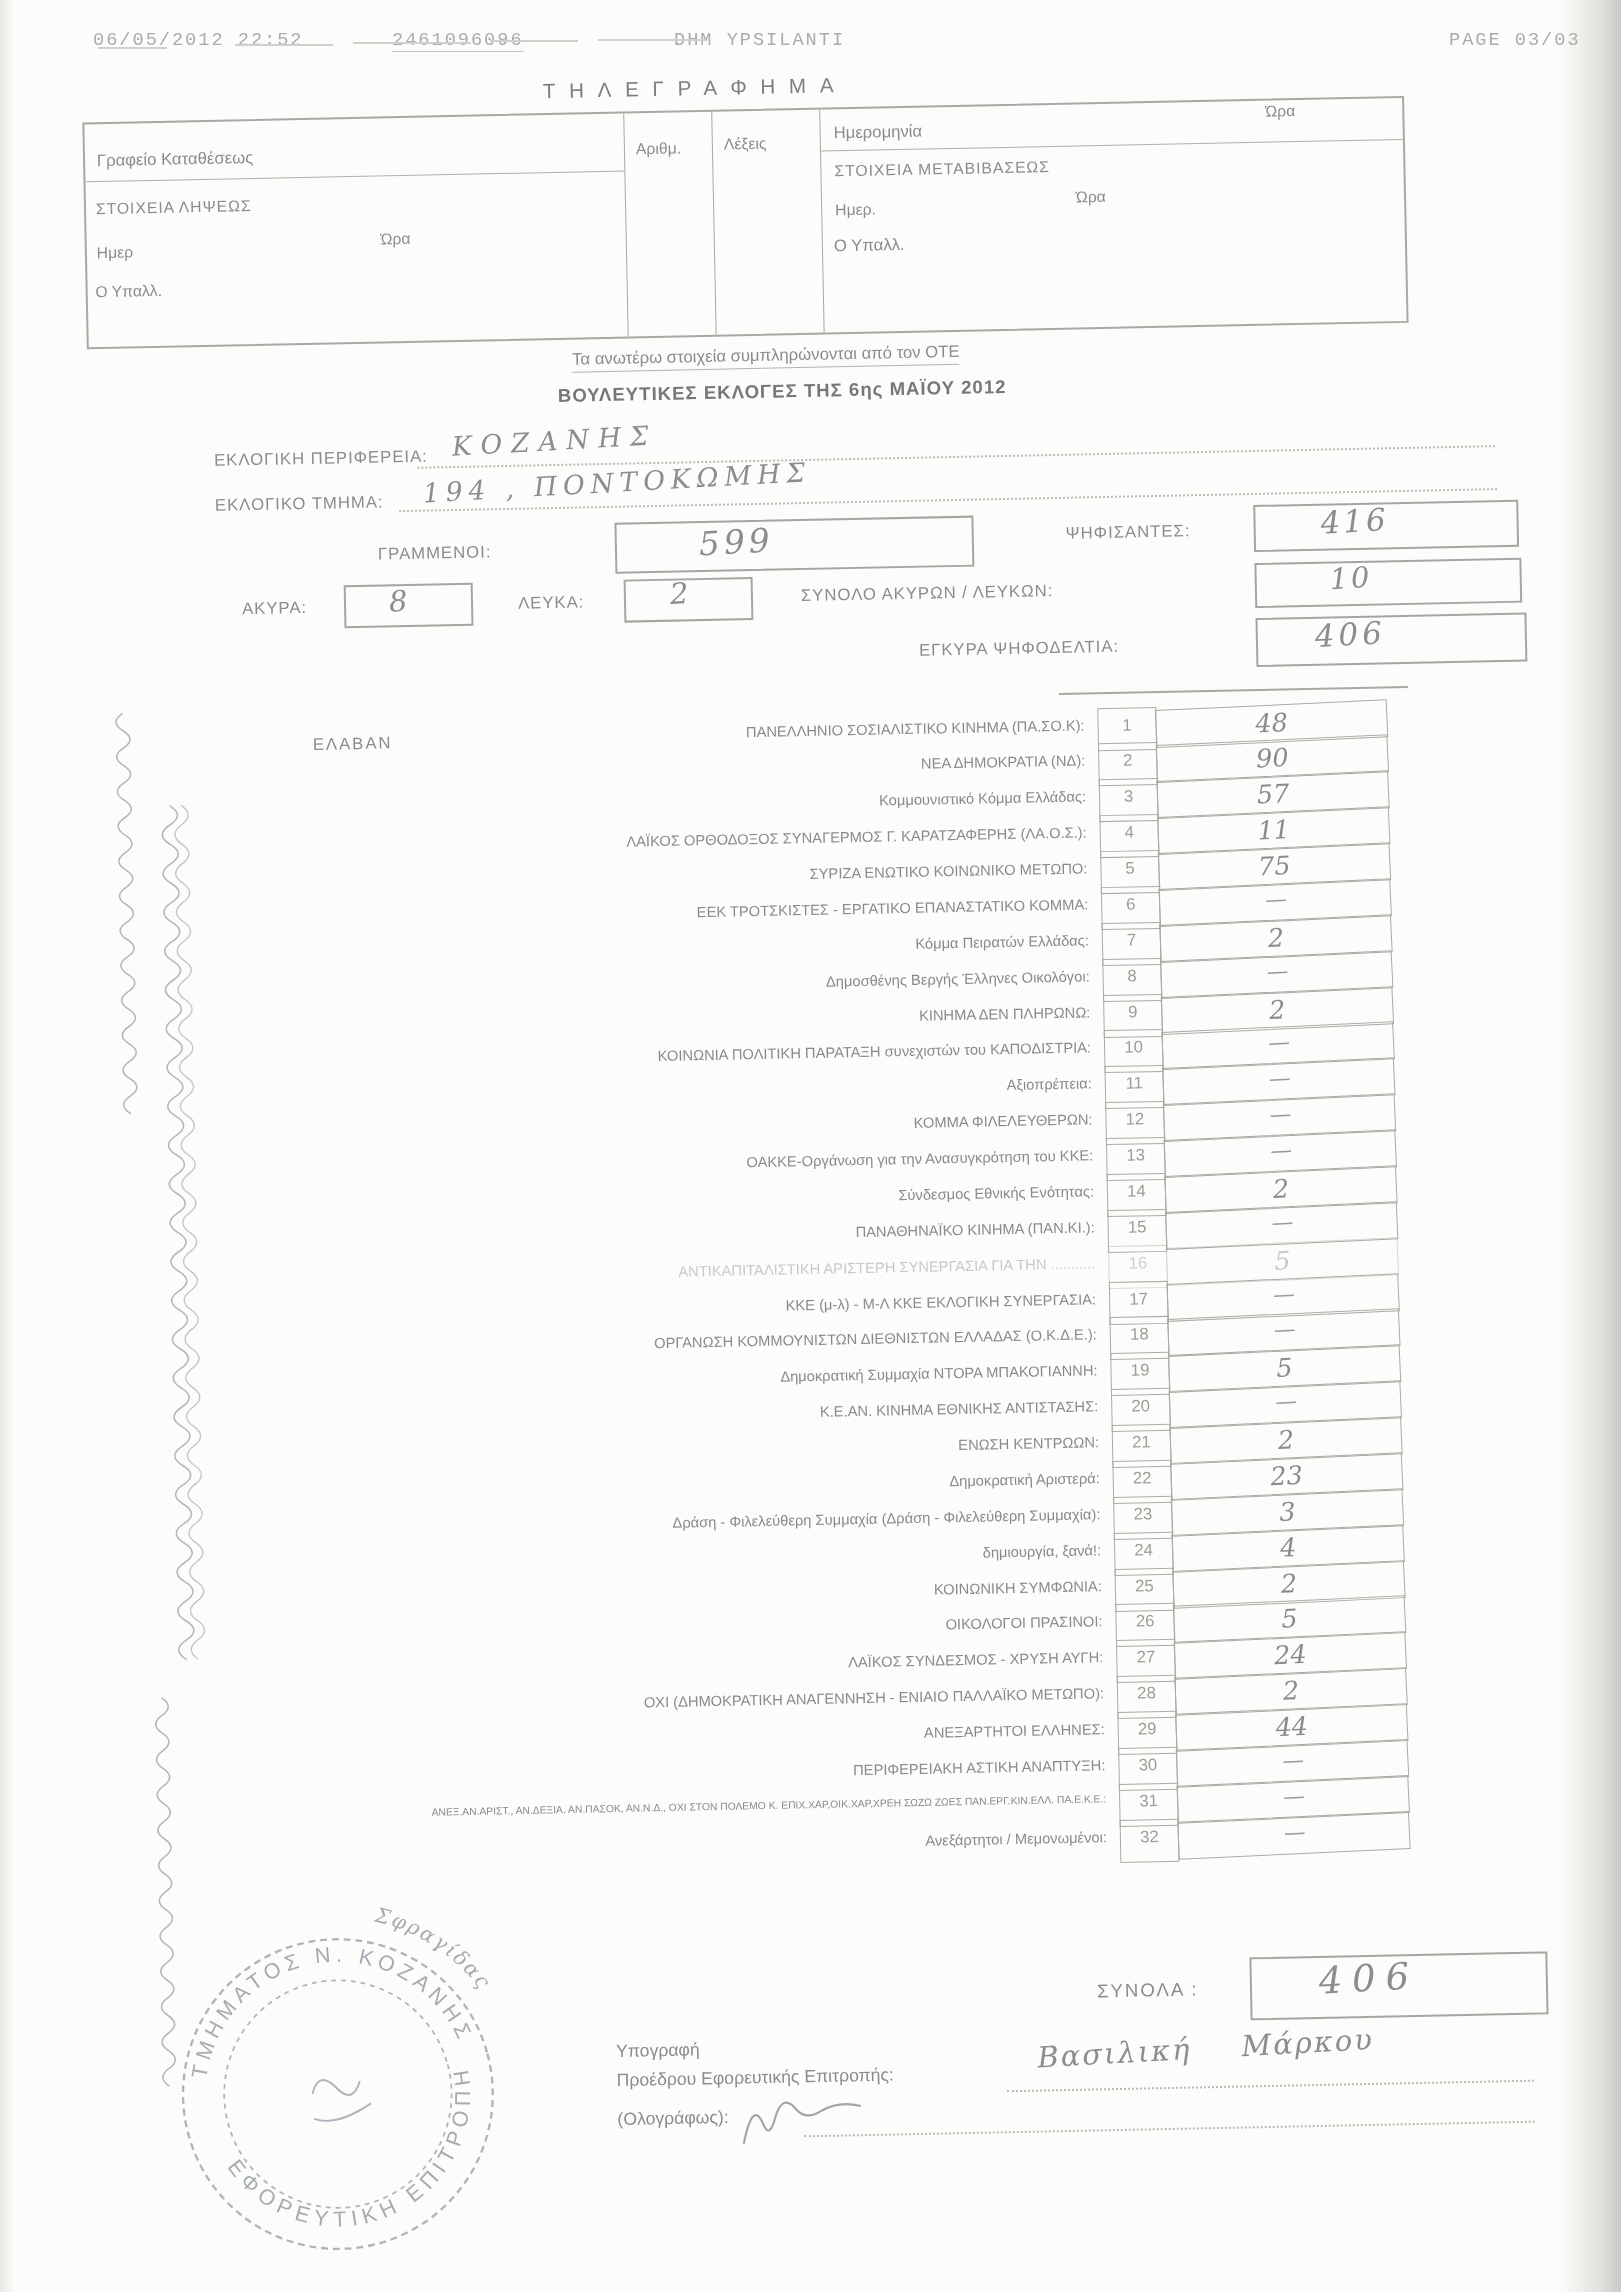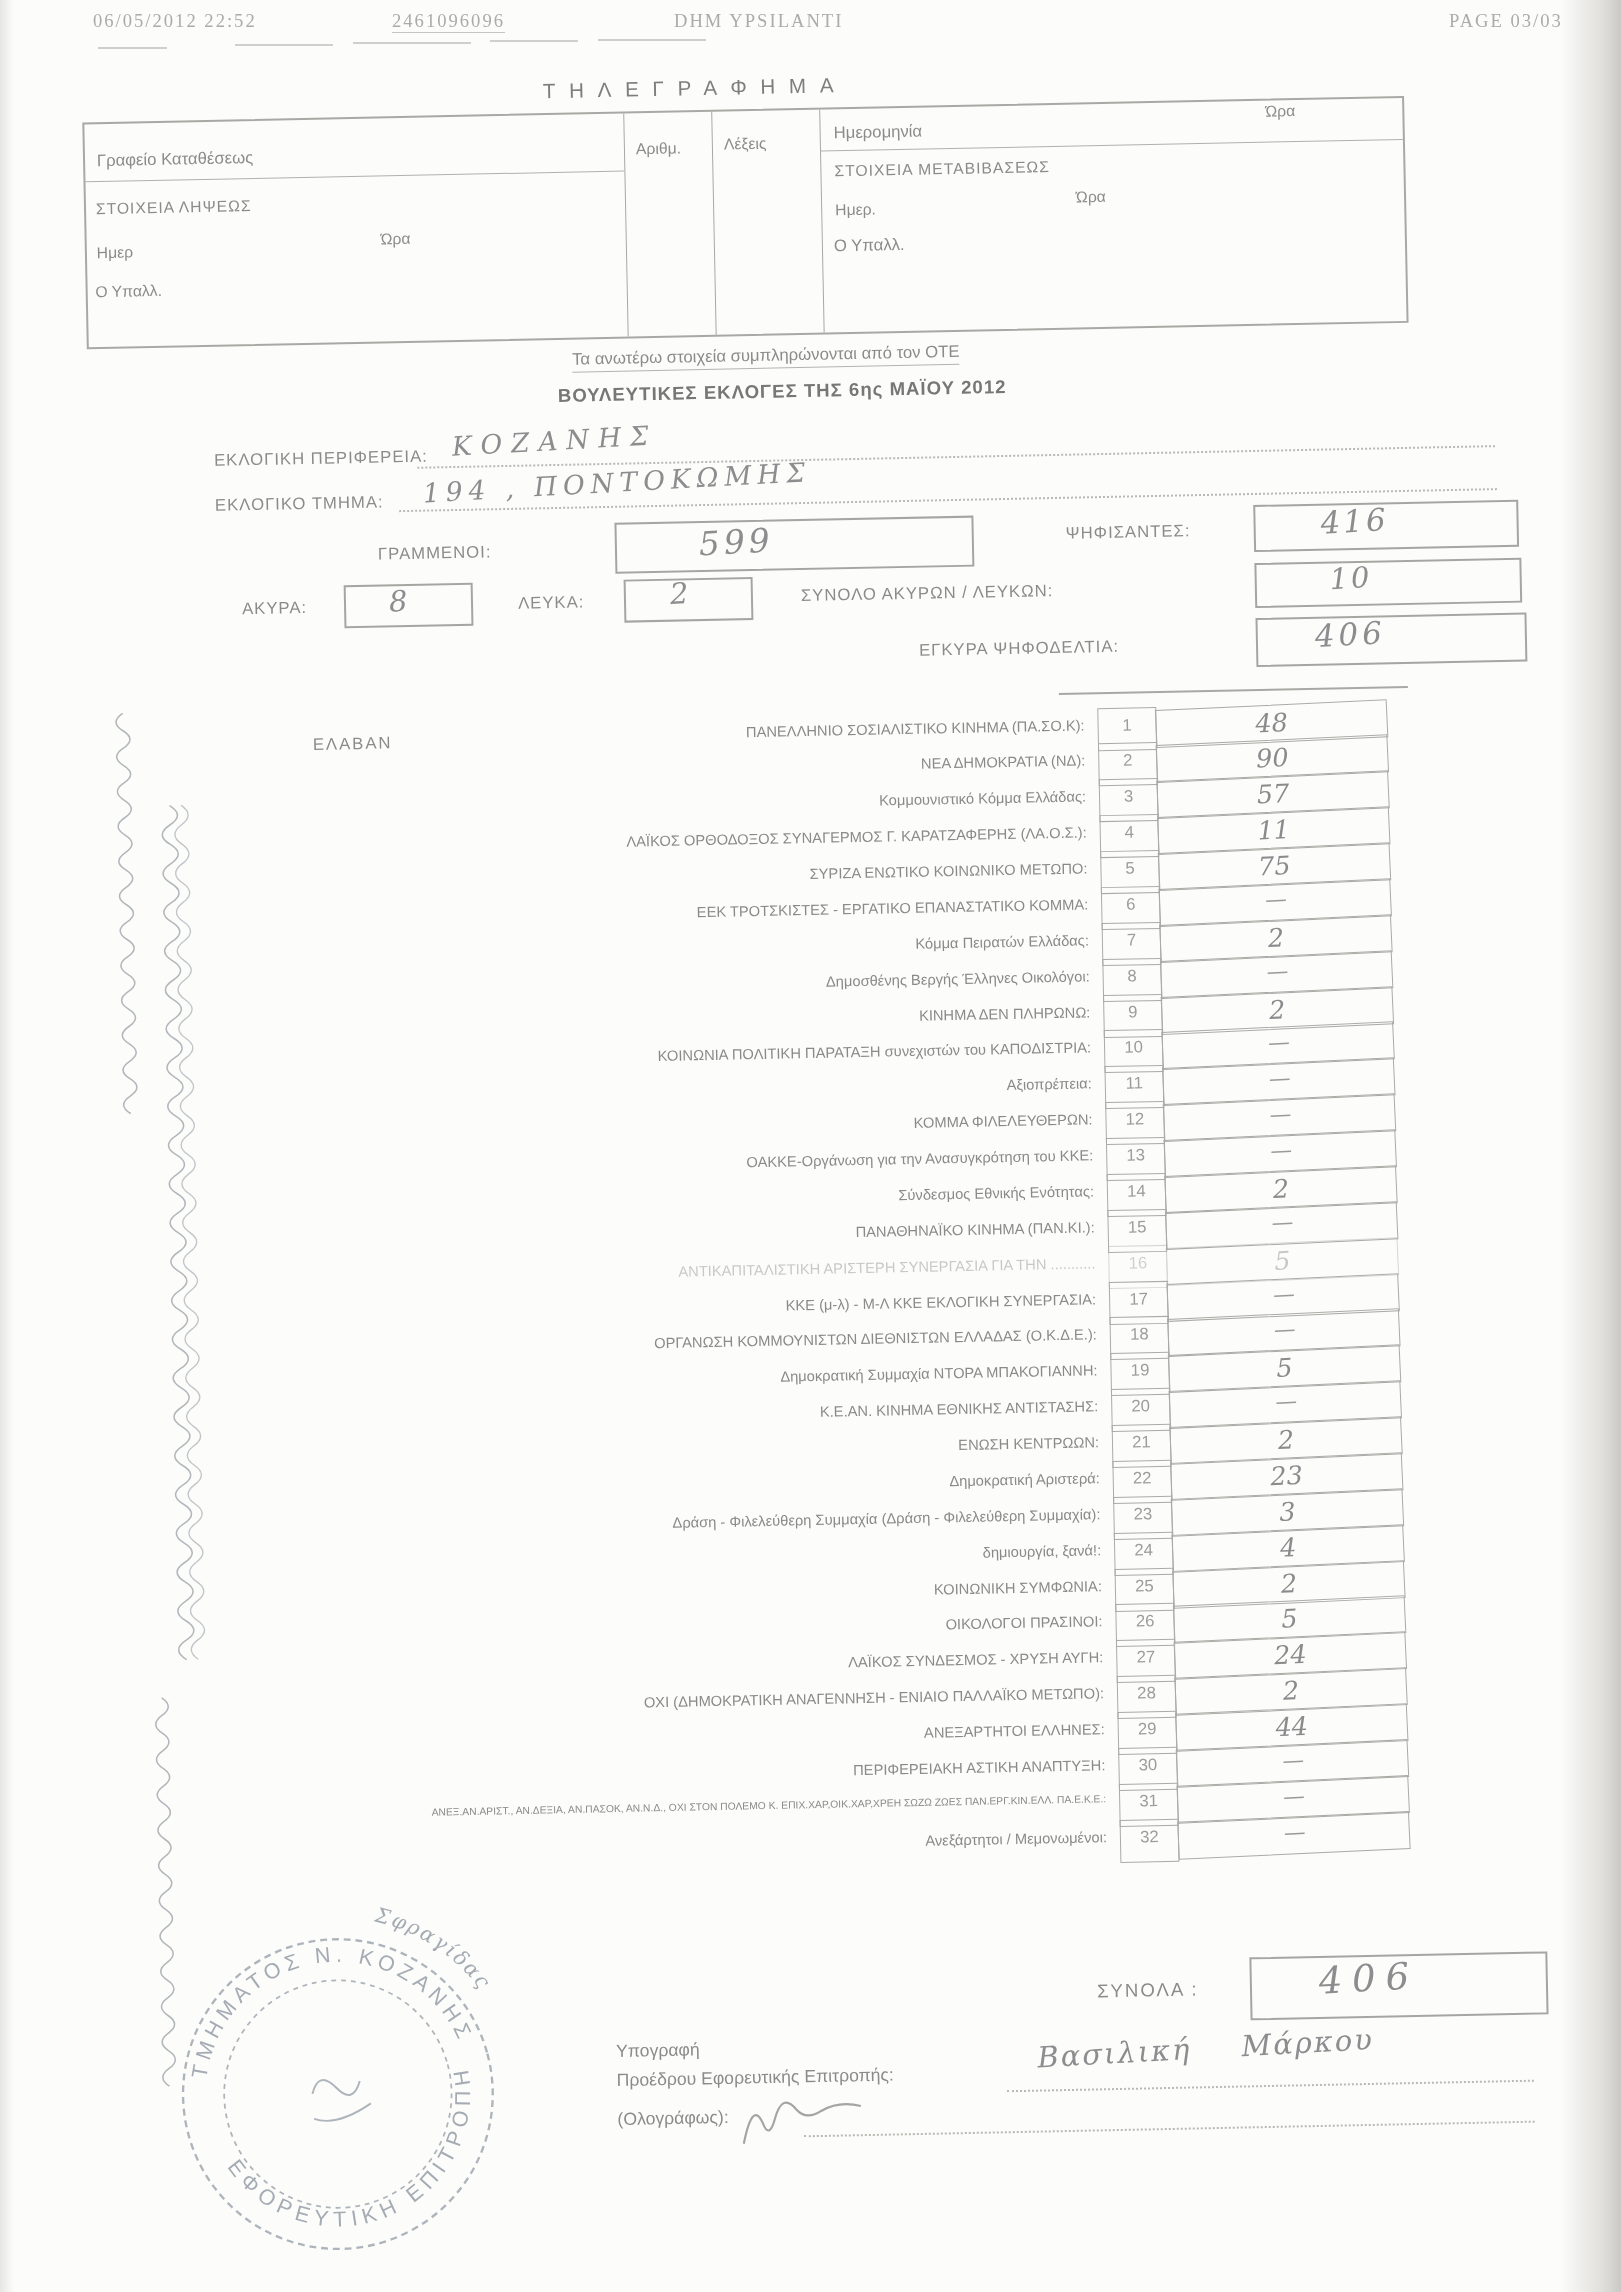--- a/index.html
+++ b/index.html
@@ -4,21 +4,21 @@
 <style>
   html,body{margin:0;padding:0;}
   body{
     width:1621px;height:2293px;position:relative;overflow:hidden;
     background:#fcfcfa;
     font-family:"Liberation Sans",sans-serif;
   }
   .abs{position:absolute;}
   
   .print{position:absolute;color:#8b8b8b;font-family:"Liberation Sans",sans-serif;white-space:nowrap;}
-  .mono{font-family:Liberation Serif, serif;color:#ababab;letter-spacing:2px;font-size:18.6px;}
+  .mono{font-family:Liberation Mono, monospace;color:#ababab;letter-spacing:2px;font-size:18.6px;margin-top:20px;}
   
   .hw{position:absolute;font-family:"DejaVu Serif",serif;font-style:italic;color:#8d8d90;white-space:nowrap;transform:rotate(-2deg);}
   .box{position:absolute;border:2px solid #a5a5a2;}
   .dotted{position:absolute;height:0;border-bottom:2px dotted #b9b9b4;}
   .line{position:absolute;background:#a8a8a4;}
   .form{position:absolute;left:0;top:0;width:1621px;height:2293px;
         transform:rotate(-1.15deg);transform-origin:811px 1147px;}
   
   .ttl{letter-spacing:13.7px;font-size:20.6px;color:#7e7e7e;}
   .tbl{position:absolute;left:103px;top:108px;width:1318px;height:223px;border:2px solid #a8a8a4;}

